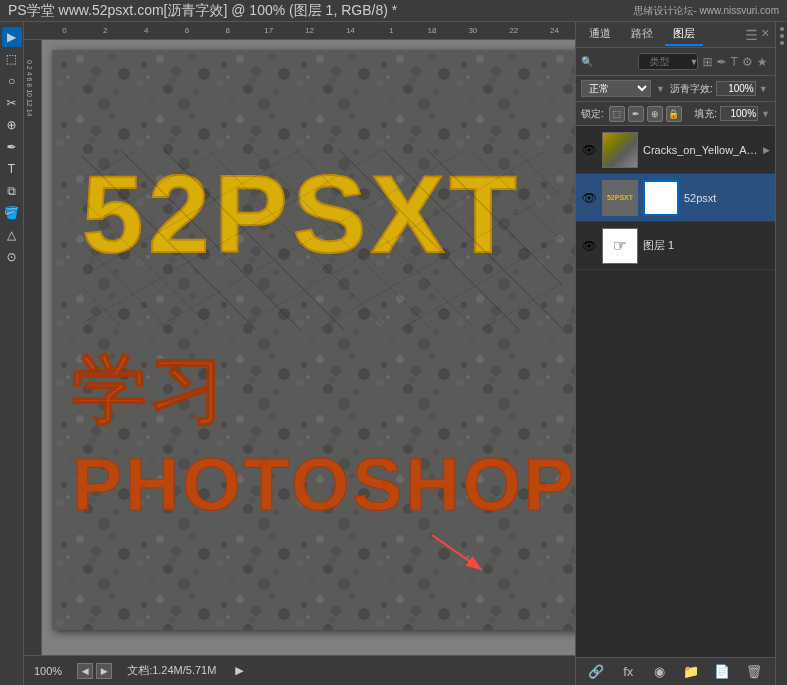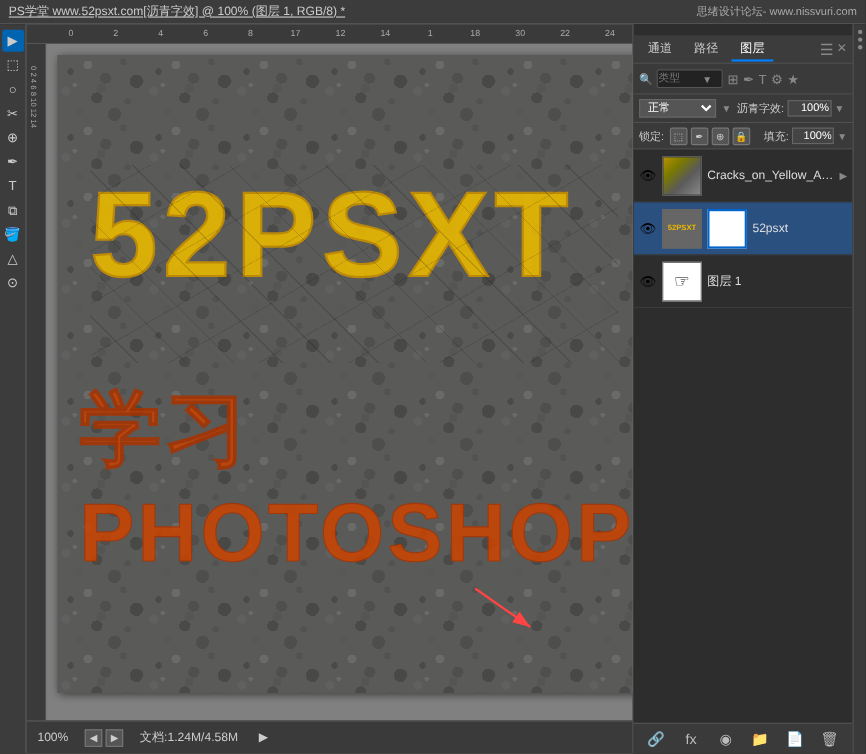--- a/index.html
+++ b/index.html
@@ -10,22 +10,21 @@
       height: 22px;
       background: #3c3c3c;
       display: flex;
       align-items: center;
       justify-content: space-between;
       padding: 0 8px;
       border-bottom: 1px solid #555;
     }
     #titlebar .title {
       color: #ccc;
-      font-size: 11px;
-      text-decoration: underline;
+      font-size: 14px;
     }
     #titlebar .watermark {
       color: #aaa;
       font-size: 10px;
     }
 
     
     #main-layout {
       display: flex;
       height: calc(685px - 22px);
@@ -170,21 +169,20 @@
 
     
     #panel-tabs {
       height: 26px;
       background: #3c3c3c;
       display: flex;
       align-items: center;
       border-bottom: 1px solid #555;
       padding: 0 5px;
       gap: 4px;
-      margin-top: 10px;
     }
     .panel-tab {
       color: #ccc;
       font-size: 11px;
       padding: 3px 8px;
       cursor: pointer;
       border-bottom: 2px solid transparent;
     }
     .panel-tab.active {
       color: #fff;
@@ -200,22 +198,23 @@
       padding: 0 5px;
       gap: 4px;
       border-bottom: 1px solid #555;
     }
     .panel-search {
       display: flex;
       align-items: center;
       background: #222;
       border: 1px solid #555;
       border-radius: 2px;
-      padding: 2px 0;
+      padding: 2px 10px;
       width: 60px;
+      margin-left: 41px;
     }
     .panel-search input {
       background: none;
       border: none;
       outline: none;
       color: #ccc;
       font-size: 10px;
       width: 45px;
     }
 
@@ -578,21 +577,21 @@
 
       </div>
     </div>
 
     <div id="status-bar">
       <span class="status-zoom">100%</span>
       <div style="display:flex;align-items:center;gap:3px;">
         <button style="background:#555;border:1px solid #777;color:#ccc;width:16px;height:16px;font-size:9px;cursor:pointer;">◀</button>
         <button style="background:#555;border:1px solid #777;color:#ccc;width:16px;height:16px;font-size:9px;cursor:pointer;">▶</button>
       </div>
-      <span class="status-doc">文档:1.24M/4.58M</span>
+      <span class="status-doc">文档:1.24M/5.71M</span>
       <div style="width:16px;height:16px;display:flex;align-items:center;justify-content:center;cursor:pointer;color:#ccc;">▶</div>
     </div>
 
   </div>
 
   <div id="panels-area">
 
     <div id="panel-tabs">
       <div class="panel-tab">通道</div>
       <div class="panel-tab">路径</div>

